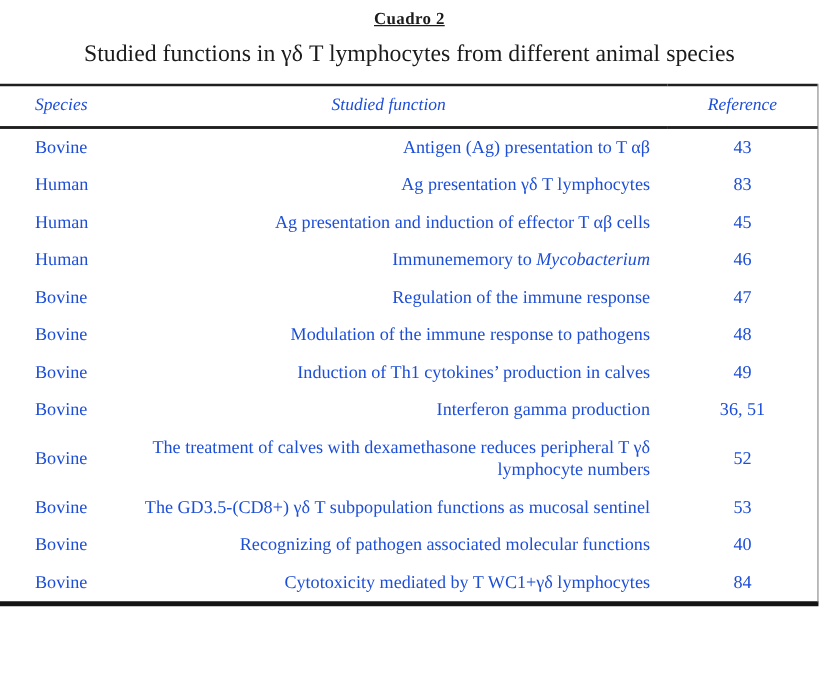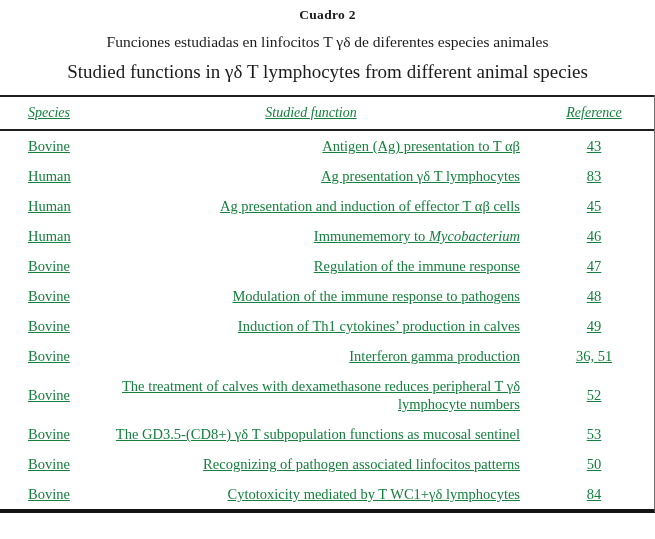--- a/index.html
+++ b/index.html
@@ -18,42 +18,42 @@
     overflow: hidden;
   }
   .caption {
     text-align: center;
   }
   .caption-label {
     padding-top: 7px;
     font-weight: bold;
     font-size: 13.5px;
     letter-spacing: 0.3px;
+    text-decoration: underline;
   }
   .caption-es {
     margin-top: 10px;
     font-size: 15.5px;
   }
   .caption-en {
     margin-top: 10px;
     font-size: 19px;
   }
   .table-wrap {
     margin-top: 12px;
     border-right: 1px solid #6f6f6f;
     border-bottom: 4px solid #141414;
   }
   table {
     width: 100%;
     border-collapse: collapse;
     table-layout: fixed;
     border-top: 2px solid #1f1f1f;
     font-size: 14.5px;
-    color: #15803d;
-    text-decoration: underline;
+    color: #1d4ed8;
   }
   col.c-species   { width: 88px; }
   col.c-reference { width: 120px; }
   thead th {
     font-style: italic;
     font-weight: normal;
     font-size: 14px;
     height: 32px;
     vertical-align: middle;
     border-bottom: 2px solid #1f1f1f;
@@ -86,21 +86,20 @@
     white-space: nowrap;
   }
 </style>
 </head>
 <body>
 
 <div class="page">
 
   <div class="caption">
     <div class="caption-label">Cuadro 2</div>
-    <div class="caption-es">Funciones estudiadas en linfocitos T γδ de diferentes especies animales</div>
     <div class="caption-en">Studied functions in γδ T lymphocytes from different animal species</div>
   </div>
 
   <div class="table-wrap">
     <table>
       <colgroup>
         <col class="c-species">
         <col class="c-function">
         <col class="c-reference">
       </colgroup>
@@ -169,22 +168,22 @@
   </tr>
 
   <tr>
     <td class="col-species">Bovine</td>
     <td class="col-function">The GD3.5-(CD8+) γδ T subpopulation functions as mucosal sentinel</td>
     <td class="col-reference">53</td>
   </tr>
 
   <tr>
     <td class="col-species">Bovine</td>
-    <td class="col-function">Recognizing of pathogen associated linfocitos patterns</td>
-    <td class="col-reference">50</td>
+    <td class="col-function">Recognizing of pathogen associated molecular functions</td>
+    <td class="col-reference">40</td>
   </tr>
 
   <tr>
     <td class="col-species">Bovine</td>
     <td class="col-function">Cytotoxicity mediated by T WC1+γδ lymphocytes</td>
     <td class="col-reference">84</td>
   </tr>
 </tbody>
     </table>
   </div>

